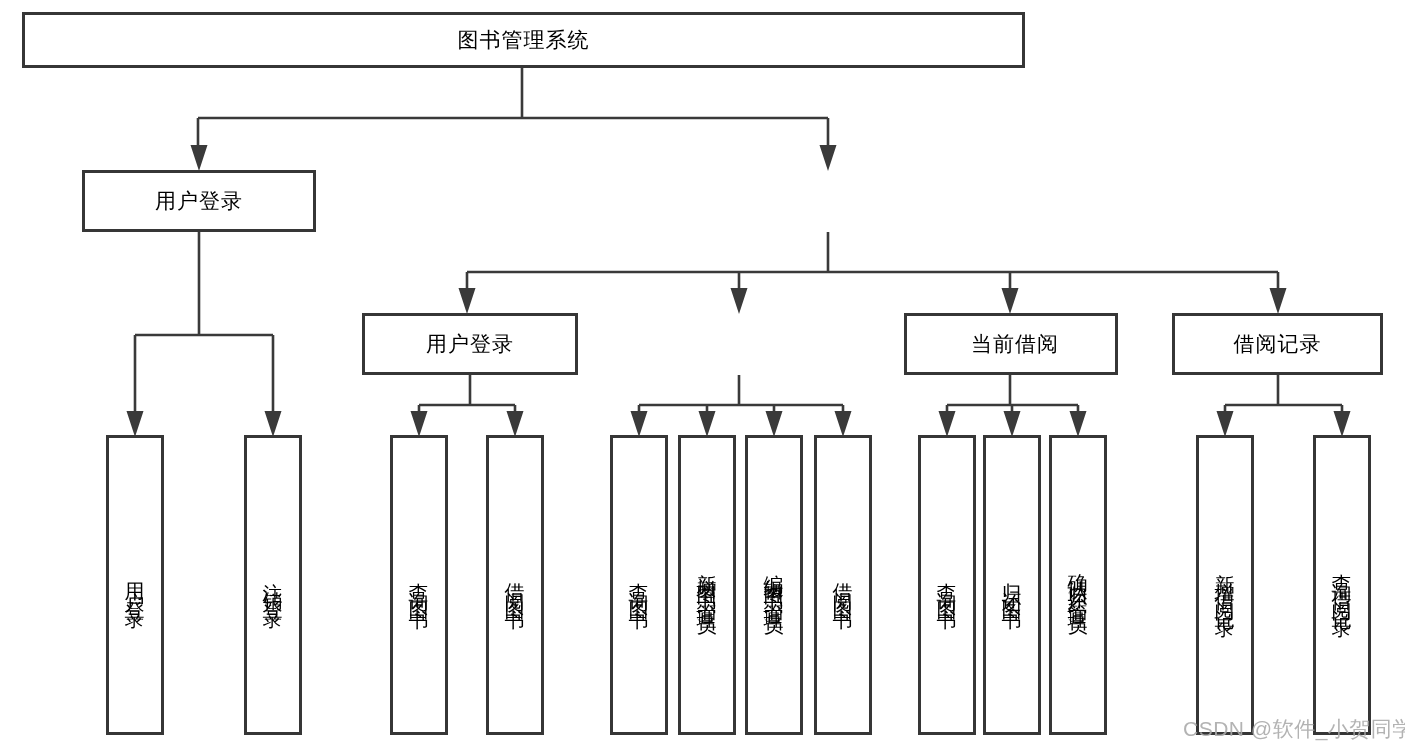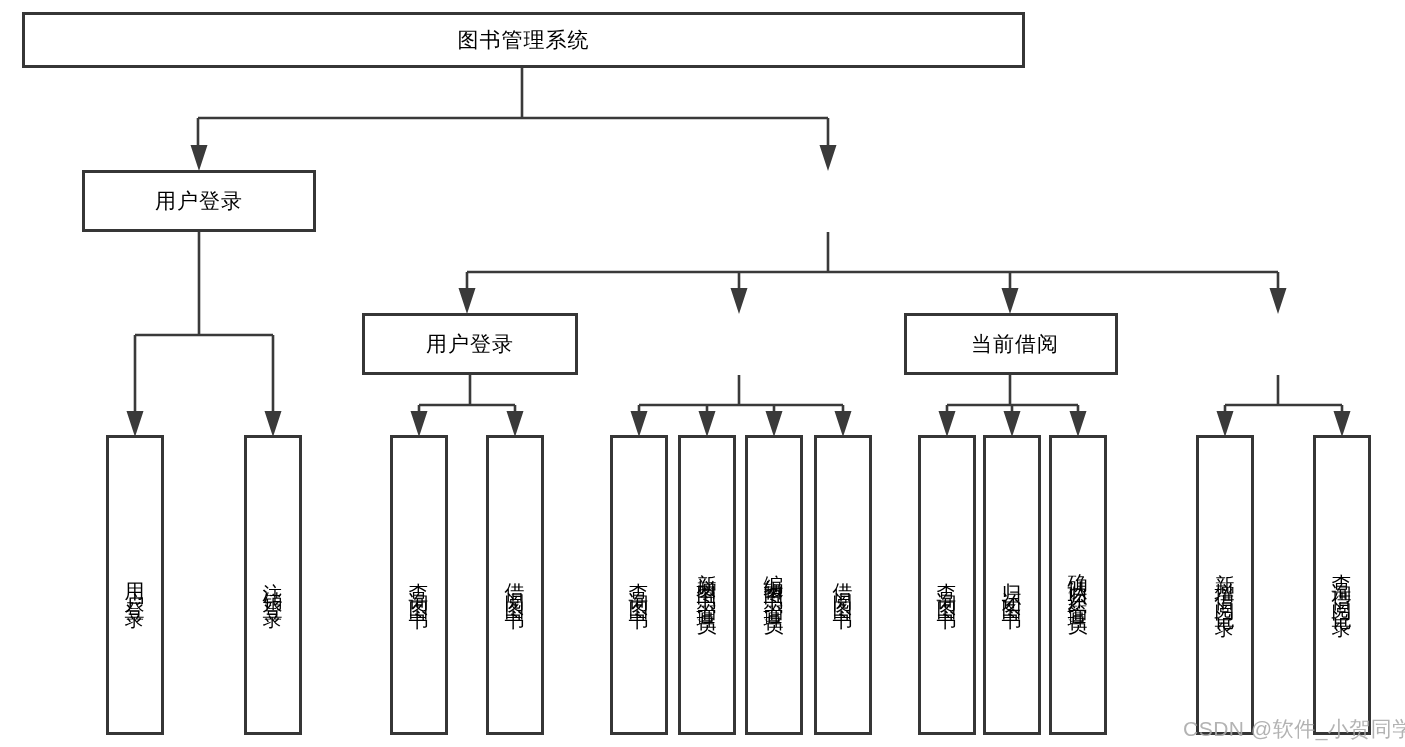--- a/index.html
+++ b/index.html
@@ -94,20 +94,23 @@
   <div class="node h-node l2a">
     <span>用户登录</span>
   </div>
 
   <div class="node h-node l3 l3a">
     <span>用户登录</span>
   </div>
   <div class="node h-node l3 l3c">
     <span>当前借阅</span>
   </div>
+  <div class="node h-node l3 l3d">
+    <span>借阅记录</span>
+  </div>
 
   <div class="node v-node" style="left:106px">
     <span class="vtext">用户登录</span>
   </div>
   <div class="node v-node" style="left:244px">
     <span class="vtext">注销登录</span>
   </div>
 
   <div class="node v-node" style="left:390px">
     <span class="vtext">查询图书</span>

